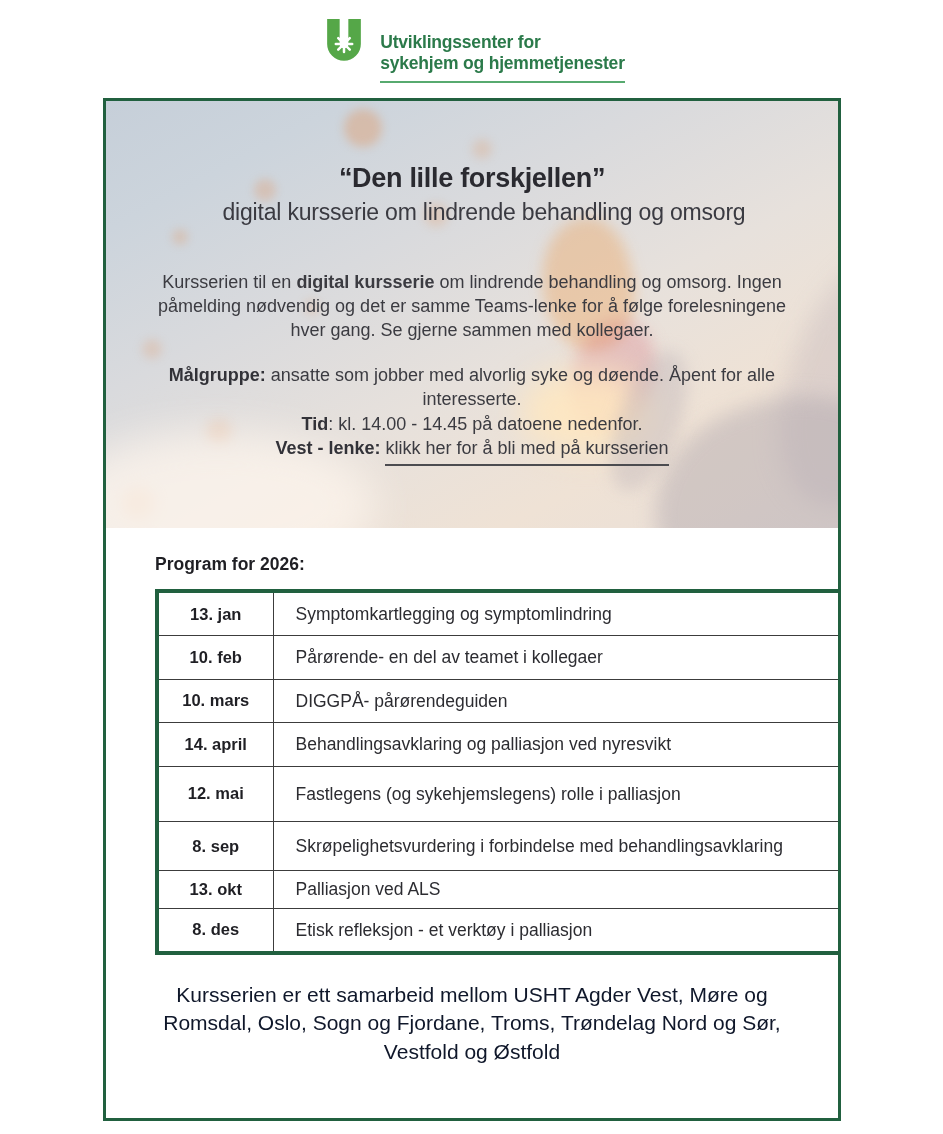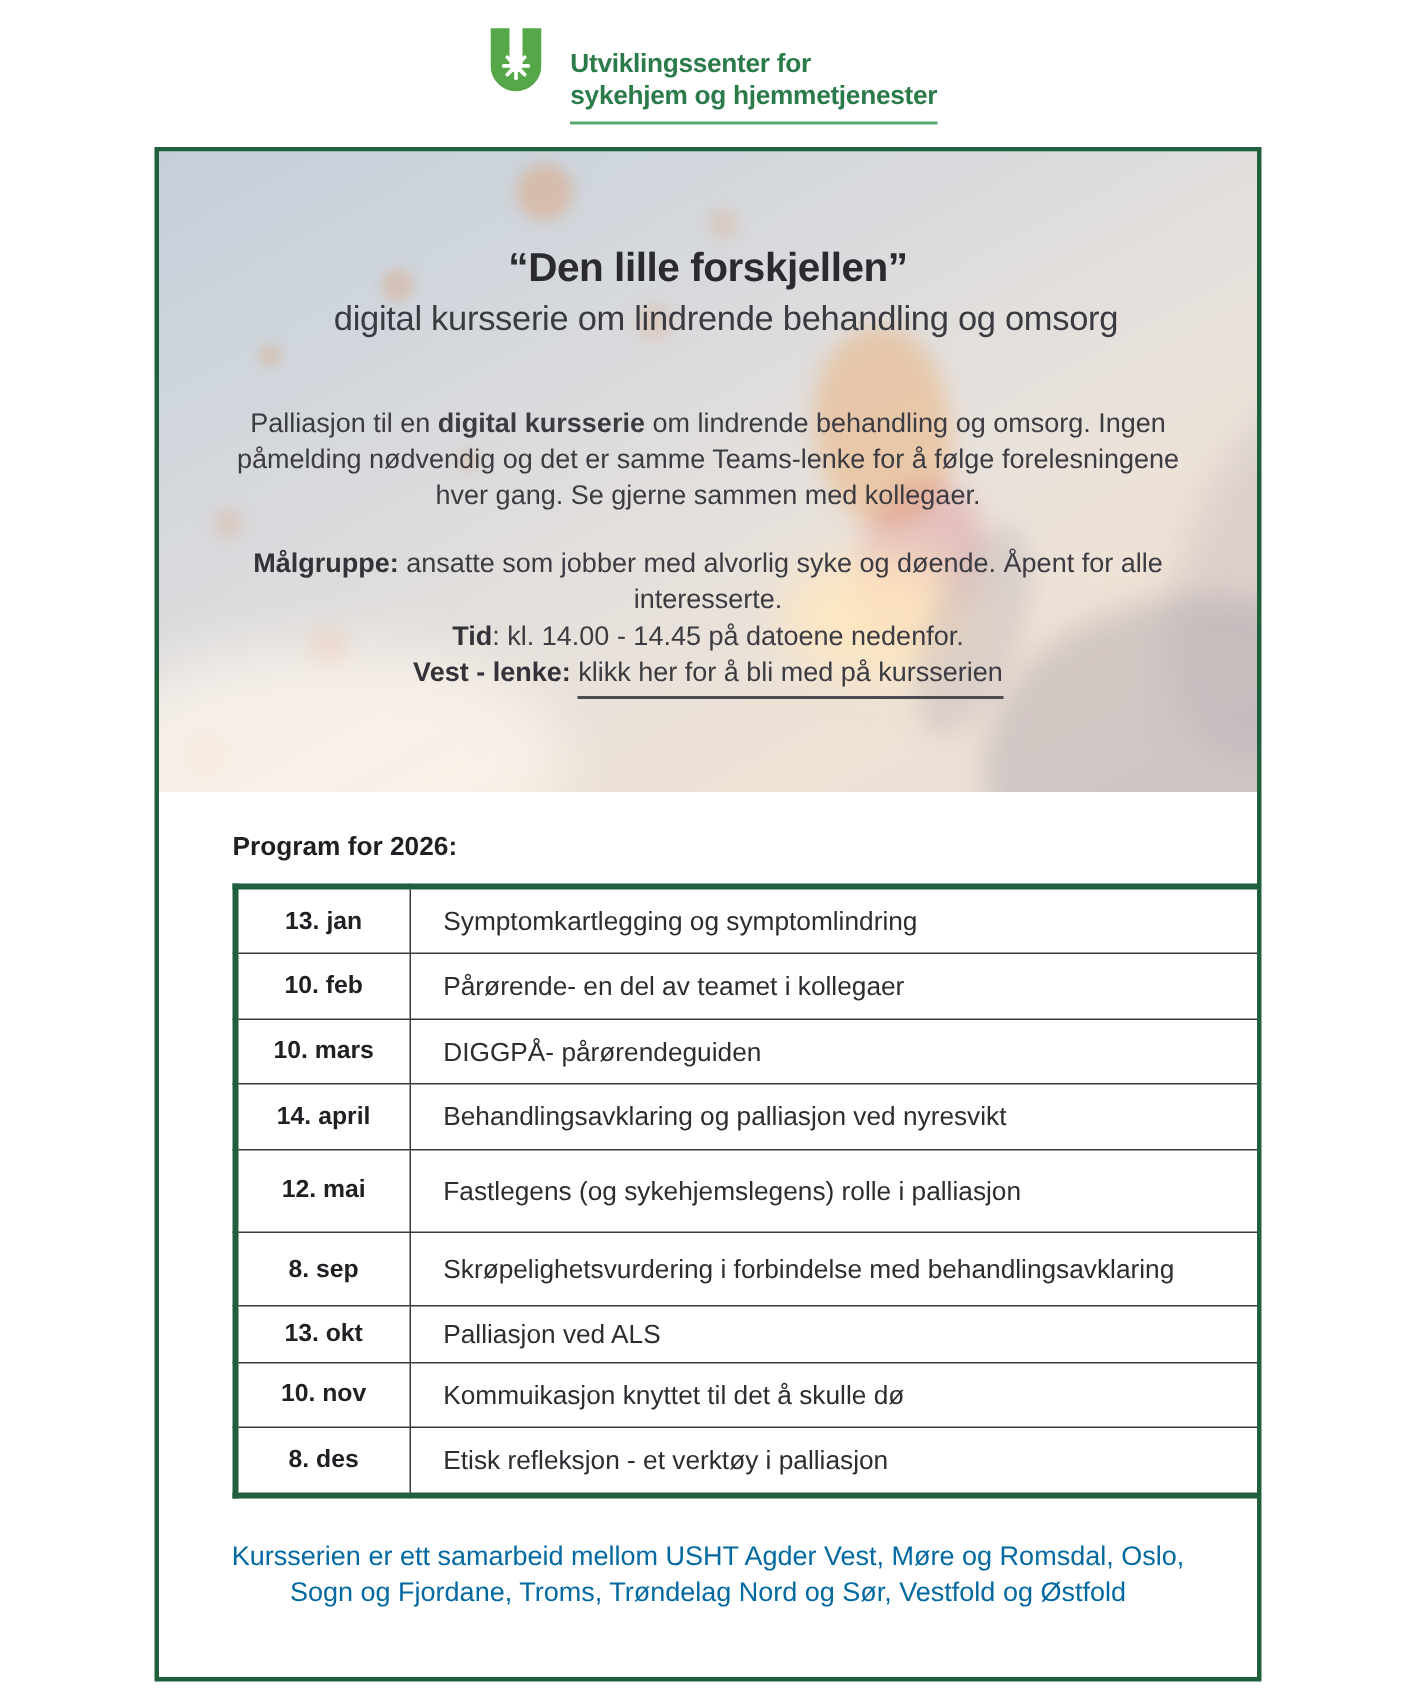--- a/index.html
+++ b/index.html
@@ -77,21 +77,21 @@
   .program-table td { border:1.4px solid #3c3c3c; vertical-align:middle; }
   .program-table td.date { width:116px; text-align:center; font-weight:bold;
     font-size:16.5px; color:#1f1f24; padding:10px 6px; }
   .program-table td.topic { font-size:17.5px; color:#2c2c31;
     padding:10px 70px 10px 22px; line-height:1.28; }
   .program-table tr:nth-child(5) td { padding-top:16px; padding-bottom:16px; }
   .program-table tr:nth-child(6) td { padding-top:13px; padding-bottom:13px; }
   .program-table tr:nth-child(7) td { padding-top:7px;  padding-bottom:7px; }
 
   
-  .flyer-footer { font-size:18px; color:#0369a1; text-align:center;
+  .flyer-footer { font-size:21px; color:#0f172a; text-align:center;
     line-height:1.35; max-width:652px; margin:26px auto 0; }
 </style>
 </head>
 <body>
 
 <header class="logo-bar">
   <svg class="logo-icon" viewBox="0 0 54 56" aria-hidden="true">
     <path d="M16 4 V30 a11 11 0 0 0 22 0 V4" fill="none" stroke="#55a748" stroke-width="13"></path>
     <g stroke="#ffffff" stroke-width="2.6" stroke-linecap="round">
       <line x1="30" y1="30" x2="35.5" y2="30"></line>
@@ -127,21 +127,21 @@
         <div class="blob wing2"></div>
         <div class="blob glow"></div>
       <div class="blob hand2"></div>
         <div class="blob hand1"></div>
         <div class="blob hand3"></div>
       <div class="blob cloud"></div>
     </div>
     <div class="hero-content">
       <h1 class="hero-title">“Den lille forskjellen”</h1>
       <h2 class="hero-subtitle">digital kursserie om lindrende behandling og omsorg</h2>
-      <p class="welcome"><span>Palliasjon til en </span><b>digital kursserie</b><span> om lindrende behandling og omsorg. Ingen påmelding nødvendig og det er samme Teams-lenke for å følge forelesningene hver gang. Se gjerne sammen med kollegaer.</span></p>
+      <p class="welcome"><span>Kursserien til en </span><b>digital kursserie</b><span> om lindrende behandling og omsorg. Ingen påmelding nødvendig og det er samme Teams-lenke for å følge forelesningene hver gang. Se gjerne sammen med kollegaer.</span></p>
       <div class="info-block">
         <p class="info-line"><b>Målgruppe:</b><span> ansatte som jobber med alvorlig syke og døende. Åpent for alle interesserte.</span></p>
         <p class="info-line"><b>Tid</b><span>: kl. 14.00 - 14.45 på datoene nedenfor.</span></p>
         <p class="info-line"><b>Vest - lenke:</b>
           <a class="teams-link">klikk her for å bli med på kursserien</a></p>
       </div>
     </div>
   </section>
 
   <section class="program">
@@ -177,24 +177,20 @@
   <tr>
     <td class="date">8. sep</td>
     <td class="topic">Skrøpelighetsvurdering i forbindelse med behandlingsavklaring</td>
   </tr>
 
   <tr>
     <td class="date">13. okt</td>
     <td class="topic">Palliasjon ved ALS</td>
   </tr>
 
-  <tr>
-    <td class="date">10. nov</td>
-    <td class="topic">Kommuikasjon knyttet til det å skulle dø</td>
-  </tr>
 
   <tr>
     <td class="date">8. des</td>
     <td class="topic">Etisk refleksjon - et verktøy i palliasjon</td>
   </tr>
 </tbody>
     </table>
   </section>
 
   <footer class="flyer-footer">Kursserien er ett samarbeid mellom USHT Agder Vest, Møre og Romsdal, Oslo, Sogn og Fjordane, Troms, Trøndelag Nord og Sør, Vestfold og Østfold</footer>

